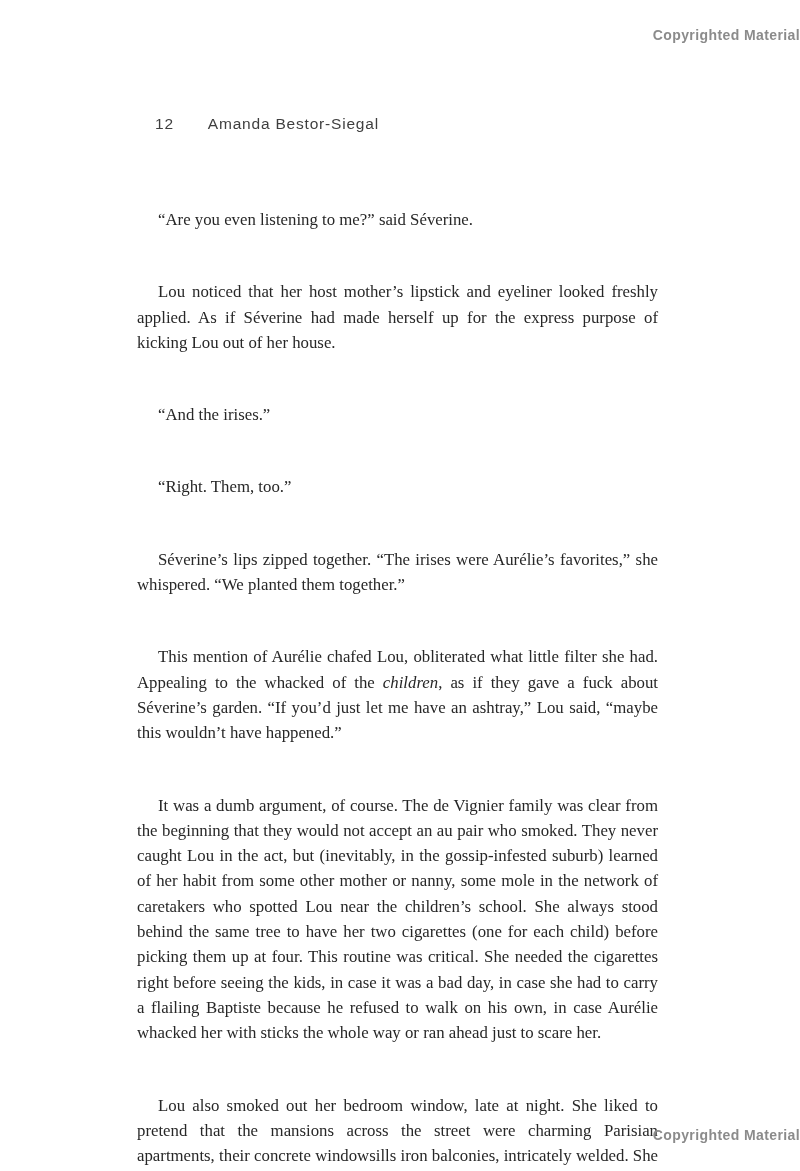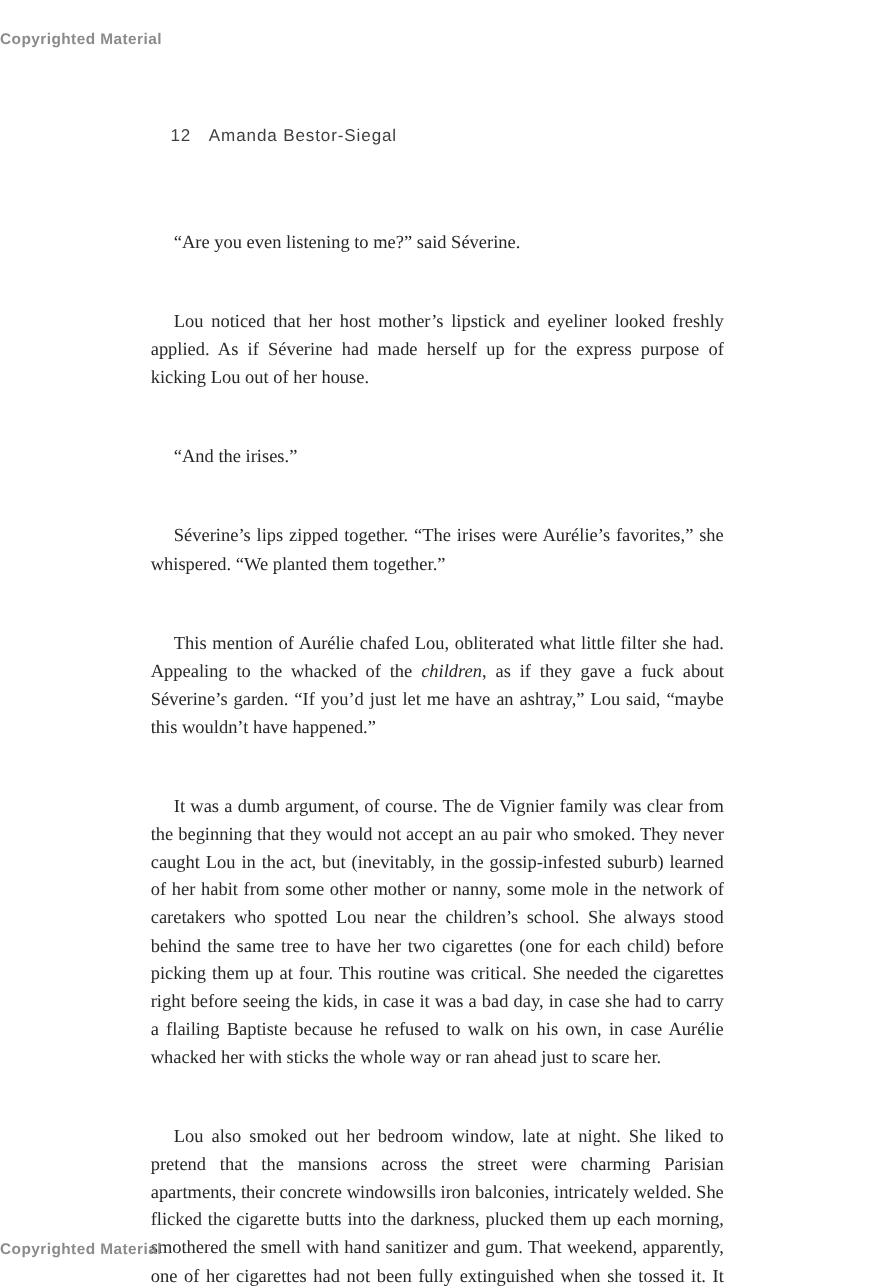--- a/index.html
+++ b/index.html
@@ -8,36 +8,36 @@
     width: 800px;
     height: 1171px;
     background: #ffffff;
     overflow: hidden;
     font-family: "Liberation Serif", serif;
   }
   .notice {
     position: absolute;
     left: 0;
     width: 100%;
-    text-align: left;
+    text-align: right;
     font-family: "Liberation Sans", sans-serif;
     font-weight: bold;
     font-size: 14px;
     letter-spacing: 0.4px;
     color: #8b8b8b;
   }
   .notice.top { top: 27px; }
   .notice.bottom { top: 1127px; }
   .running-head {
     position: absolute;
     left: 155px;
     top: 115px;
     display: flex;
     align-items: baseline;
-    gap: 16px;
+    gap: 34px;
     font-family: "Liberation Sans", sans-serif;
     font-weight: 300;
     font-size: 15.5px;
     letter-spacing: 0.8px;
     color: #3f3f3f;
   }
   .body-text {
     position: absolute;
     left: 137px;
     top: 160px;
@@ -64,20 +64,21 @@
 
   <div class="running-head">
     <span>12</span>
     <span>Amanda Bestor-Siegal</span>
   </div>
 
   <div class="body-text" id="body-text">
       <p class="indent"><span>“Are you even listening to me?” said Séverine.</span></p>
       <p class="indent"><span>Lou noticed that her host mother’s lipstick and eyeliner looked freshly applied. As if Séverine had made herself up for the express purpose of kicking Lou out of her house.</span></p>
       <p class="indent"><span>“And the irises.”</span></p>
+      <p class="indent"><span>“Right. Them, too.”</span></p>
       <p class="indent"><span>Séverine’s lips zipped together. “The irises were Aurélie’s favorites,” she whispered. “We planted them together.”</span></p>
       <p class="indent"><span>This mention of Aurélie chafed Lou, obliterated what little filter she had. Appealing to the whacked of the </span><span class="italic">children</span><span>, as if they gave a fuck about Séverine’s garden. “If you’d just let me have an ashtray,” Lou said, “maybe this wouldn’t have happened.”</span></p>
       <p class="indent"><span>It was a dumb argument, of course. The de Vignier family was clear from the beginning that they would not accept an au pair who smoked. They never caught Lou in the act, but (inevitably, in the gossip-infested suburb) learned of her habit from some other mother or nanny, some mole in the network of caretakers who spotted Lou near the children’s school. She always stood behind the same tree to have her two cigarettes (one for each child) before picking them up at four. This routine was critical. She needed the cigarettes right before seeing the kids, in case it was a bad day, in case she had to carry a flailing Baptiste because he refused to walk on his own, in case Aurélie whacked her with sticks the whole way or ran ahead just to scare her.</span></p>
       <p class="indent"><span>Lou also smoked out her bedroom window, late at night. She liked to pretend that the mansions across the street were charming Parisian apartments, their concrete windowsills iron balconies, intricately welded. She flicked the cigarette butts into the darkness, plucked them up each morning, smothered the smell with hand sanitizer and gum. That weekend, apparently, one of her cigarettes had not been fully extinguished when she tossed it. It had taken her host mother all of Monday to notice, and even Lou was stunned when Séverine pointed out the damage she’d supposedly done. Blackened petals, cradling ash. She’d never known flowers were flammable.</span></p>
     </div>
 
   <div class="notice bottom">Copyrighted Material</div>
 
 </div>
 

